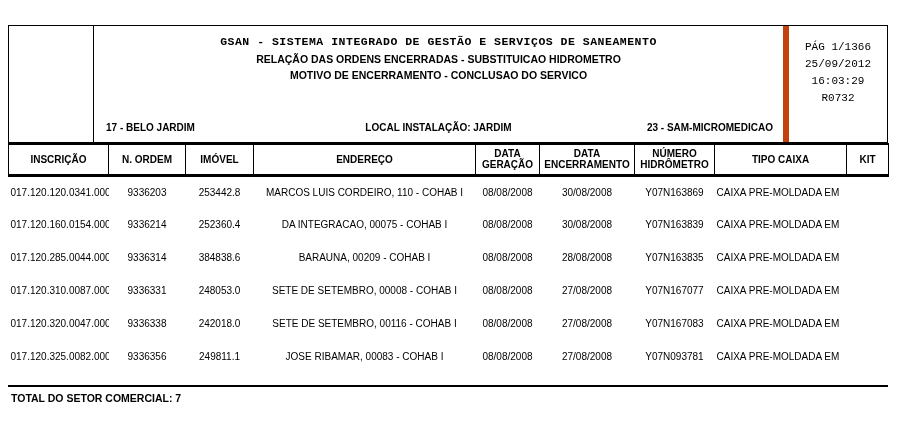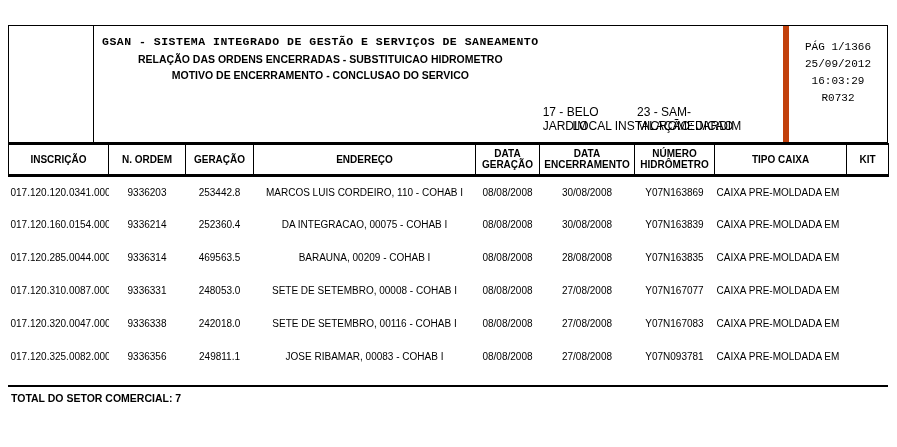--- a/index.html
+++ b/index.html
@@ -18,21 +18,21 @@
     height: 118px;
     border: 1px solid #000;
   }
   .logo-cell {
     width: 85px;
     border-right: 1px solid #000;
   }
   .center-cell {
     flex: 1;
     display: flex;
-    flex-direction: row;
+    flex-direction: column;
     justify-content: space-between;
     padding: 9px 8px 7px 8px;
   }
   .titles { text-align: center; }
   .title-main {
     font-family: "Liberation Mono", "DejaVu Sans Mono", monospace;
     font-weight: bold;
     font-size: 11.5px;
     letter-spacing: 0.5px;
     margin-bottom: 5px;
@@ -42,22 +42,22 @@
     font-weight: bold;
     font-size: 10.5px;
     margin-bottom: 4px;
     white-space: nowrap;
   }
   .bottom-row {
     position: relative;
     display: flex;
     justify-content: space-between;
     align-items: flex-end;
-    font-weight: normal;
-    font-size: 12px;
+    font-weight: bold;
+    font-size: 10px;
     padding: 0 2px 2px 4px;
   }
   .bottom-center {
     position: absolute;
     left: 50%;
     transform: translateX(-50%);
     bottom: 2px;
     white-space: nowrap;
   }
   .pageinfo-cell {
@@ -147,21 +147,21 @@
         <col style="width:64px">
         <col style="width:95px">
       <col style="width:80px">
         <col style="width:132px">
         <col style="width:42px">
     </colgroup>
     <thead>
       <tr>
         <th>INSCRIÇÃO</th>
         <th>N. ORDEM</th>
-        <th>GERAÇÃO</th>
+        <th>IMÓVEL</th>
         <th>ENDEREÇO</th>
         <th>DATA GERAÇÃO</th>
         <th>DATA ENCERRAMENTO</th>
         <th>NÚMERO HIDRÔMETRO</th>
         <th>TIPO CAIXA</th>
         <th>KIT</th>
       </tr>
     </thead>
     <tbody>
         <tr>
@@ -182,21 +182,21 @@
           <td class="al">DA INTEGRACAO, 00075 - COHAB I</td>
           <td class="ac">08/08/2008</td>
           <td class="ac">30/08/2008</td>
           <td class="ac">Y07N163839</td>
           <td class="al2">CAIXA PRE-MOLDADA EM</td>
           <td class="ac"></td>
         </tr>
         <tr>
           <td class="al">017.120.285.0044.000</td>
           <td class="ac">9336314</td>
-          <td class="ac">469563.5</td>
+          <td class="ac">384838.6</td>
           <td class="al">BARAUNA, 00209 - COHAB I</td>
           <td class="ac">08/08/2008</td>
           <td class="ac">28/08/2008</td>
           <td class="ac">Y07N163835</td>
           <td class="al2">CAIXA PRE-MOLDADA EM</td>
           <td class="ac"></td>
         </tr>
         <tr>
           <td class="al">017.120.310.0087.000</td>
           <td class="ac">9336331</td>

